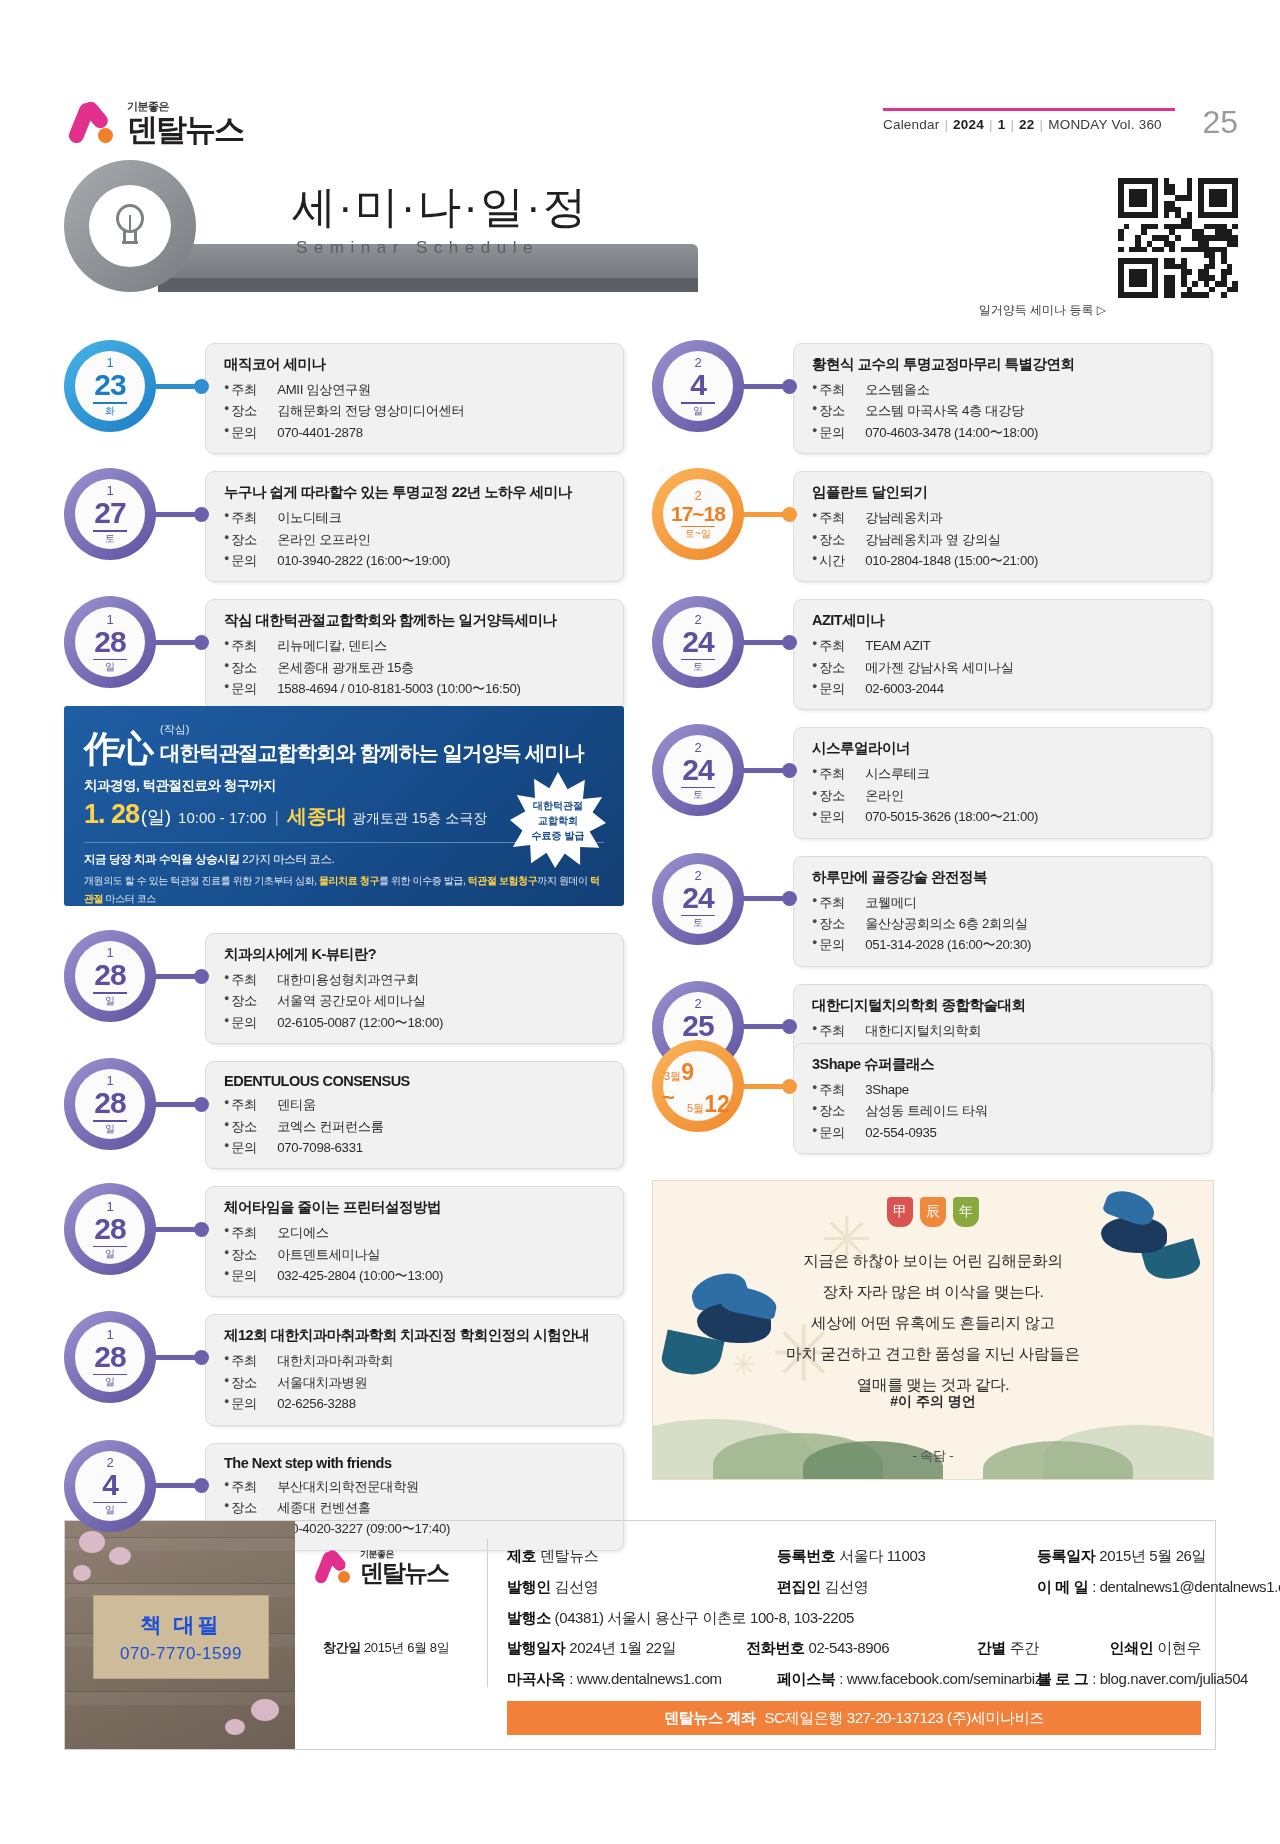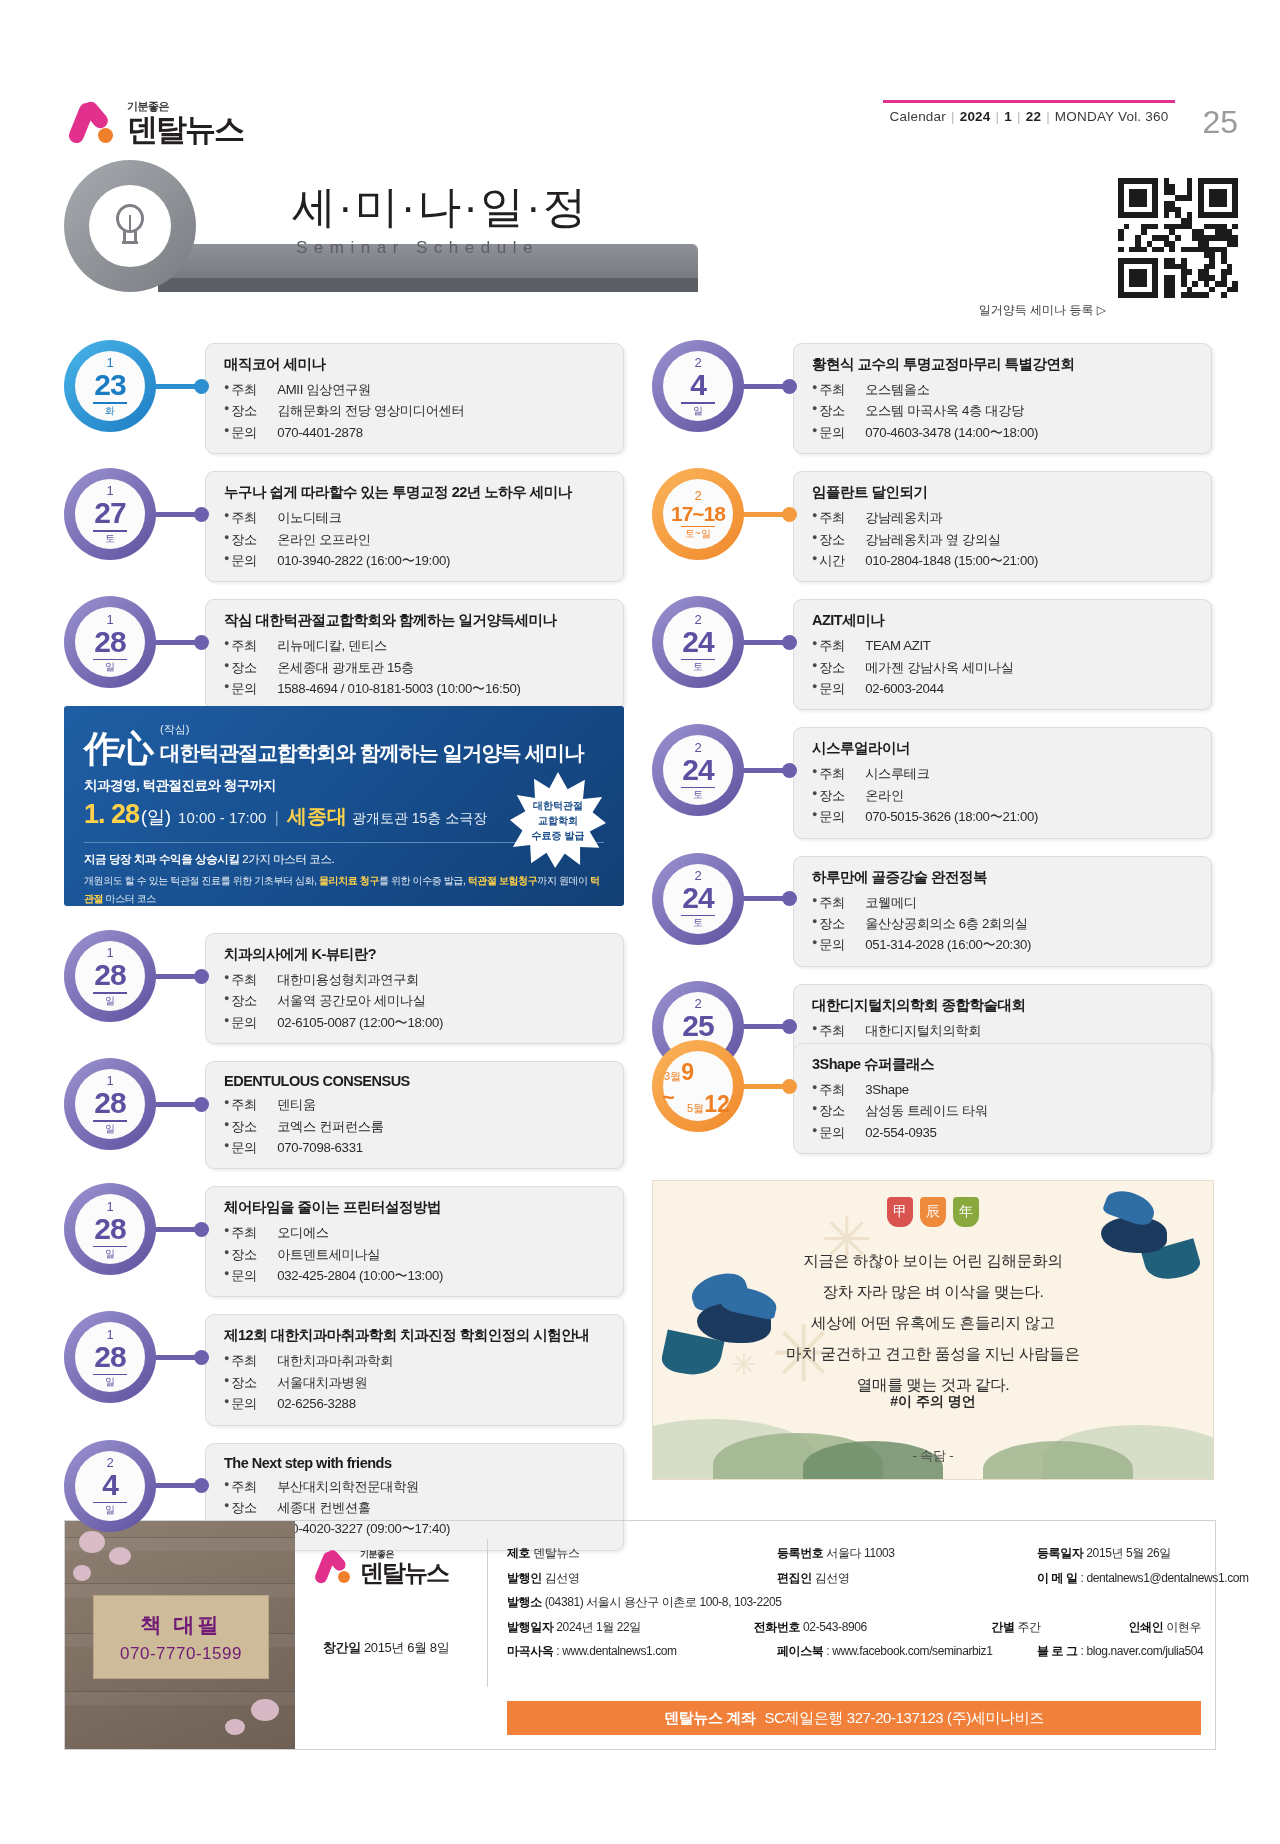--- a/index.html
+++ b/index.html
@@ -24,21 +24,21 @@
     background: #e2318d; border-radius: 8px; transform: rotate(-40deg);
   }
   .logo-mark .dot {
     position: absolute; left: 26px; top: 28px; width: 15px; height: 15px;
     background: #f07f2a; border-radius: 50%;
   }
   .logo-text { line-height: 1; }
   .logo-kicker { font-size: 11px; font-weight: bold; color: #3a3a3a; letter-spacing: -0.5px; margin-bottom: 2px; }
   .logo-name { font-size: 31px; font-weight: bold; color: #231f20; letter-spacing: -2px; }
 
-  .cal-strip { position: absolute; right: 105px; top: 100px; text-align: center; }
+  .cal-strip { position: absolute; right: 105px; top: 108px; text-align: left; }
   .cal-rule { height: 2.5px; background: #e2318d; width: 292px; margin-bottom: 6px; }
   .cal-line { font-size: 13.5px; color: #3b3b3b; white-space: nowrap; letter-spacing: 0.2px; }
   .cal-line b { font-weight: bold; color: #231f20; }
   .cal-sep { color: #b9b9b9; margin: 0 5px; }
   .page-num { position: absolute; right: 42px; top: 104px; font-size: 32px; color: #9a9a9a; }
 
   
   .title-block { position: absolute; left: 64px; top: 160px; width: 580px; height: 150px; }
   .tb-bar {
     position: absolute; left: 94px; top: 84px; width: 540px; height: 48px;
@@ -191,38 +191,38 @@
   .pv-hill.d { background: #9fb48d; }
   .pv-hill.t { background: #6f8e6a; }
 
   
   .footer { position: absolute; left: 64px; top: 1520px; width: 1152px; height: 230px; border: 1px solid #d2d2d2; display: flex; }
   .foot-photo { width: 230px; position: relative; background: linear-gradient(160deg,#8e7f72 0%,#6f6055 100%); overflow: hidden; }
   .fp-plank { position: absolute; left: 0; right: 0; height: 14px; background: rgba(255,255,255,.05); border-top: 1px solid rgba(0,0,0,.18); }
   .fp-card {
     position: absolute; left: 28px; top: 74px; width: 176px; height: 84px;
     background: #cdbb9a; border: 1px solid #b9a585; display: flex; flex-direction: column;
-    align-items: center; justify-content: center; color: #701a75;
+    align-items: center; justify-content: center; color: #1d4ed8;
   }
   .fp-t { font-size: 21px; font-weight: bold; letter-spacing: 3px; }
   .fp-p { font-size: 17px; margin-top: 5px; letter-spacing: .5px; }
   .fp-blossom { position: absolute; border-radius: 50%; background: #e6c7d6; opacity: .85; }
   .foot-main { flex: 1; position: relative; padding: 16px 0 0 0; }
   .foot-logo { position: absolute; left: 22px; top: 28px; display: flex; align-items: center; gap: 7px; }
   .foot-logo .logo-mark { width: 36px; height: 36px; }
   .foot-logo .logo-mark .bar1 { width: 12px; height: 33px; }
   .foot-logo .logo-mark .bar2 { width: 12px; height: 23px; left: 13px; }
   .foot-logo .logo-mark .dot { width: 12px; height: 12px; left: 21px; top: 22px; }
   .foot-logo .logo-kicker { font-size: 9px; }
   .foot-logo .logo-name { font-size: 24px; }
   .foot-founded { position: absolute; left: 28px; top: 118px; font-size: 13px; letter-spacing: -.4px; }
   .foot-founded b { font-weight: bold; }
   .foot-divider { position: absolute; left: 192px; top: 18px; bottom: 62px; width: 1px; background: #cfcfcf; }
   .colophon { position: absolute; left: 212px; top: 20px; right: 14px; }
-  .co-row { display: flex; font-size: 12px; line-height: 2.05; letter-spacing: -.4px; color: #2b2b2b; white-space: nowrap; }
+  .co-row { display: flex; font-size: 15px; line-height: 2.05; letter-spacing: -.4px; color: #2b2b2b; white-space: nowrap; }
   .co-c1 { width: 270px; } .co-c2 { width: 260px; } .co-c3 { width: 150px; } .co-c4 { flex: 1; }
   .co-row b { font-weight: bold; color: #111; }
   .bank-bar {
     position: absolute; left: 212px; right: 14px; bottom: 14px; height: 34px; background: #f0803a;
     color: #fff; display: flex; align-items: center; justify-content: center; font-size: 15px; letter-spacing: -.4px;
   }
   .bank-bar b { font-weight: bold; margin-right: 9px; }
 </style>
 </head>
 <body>

